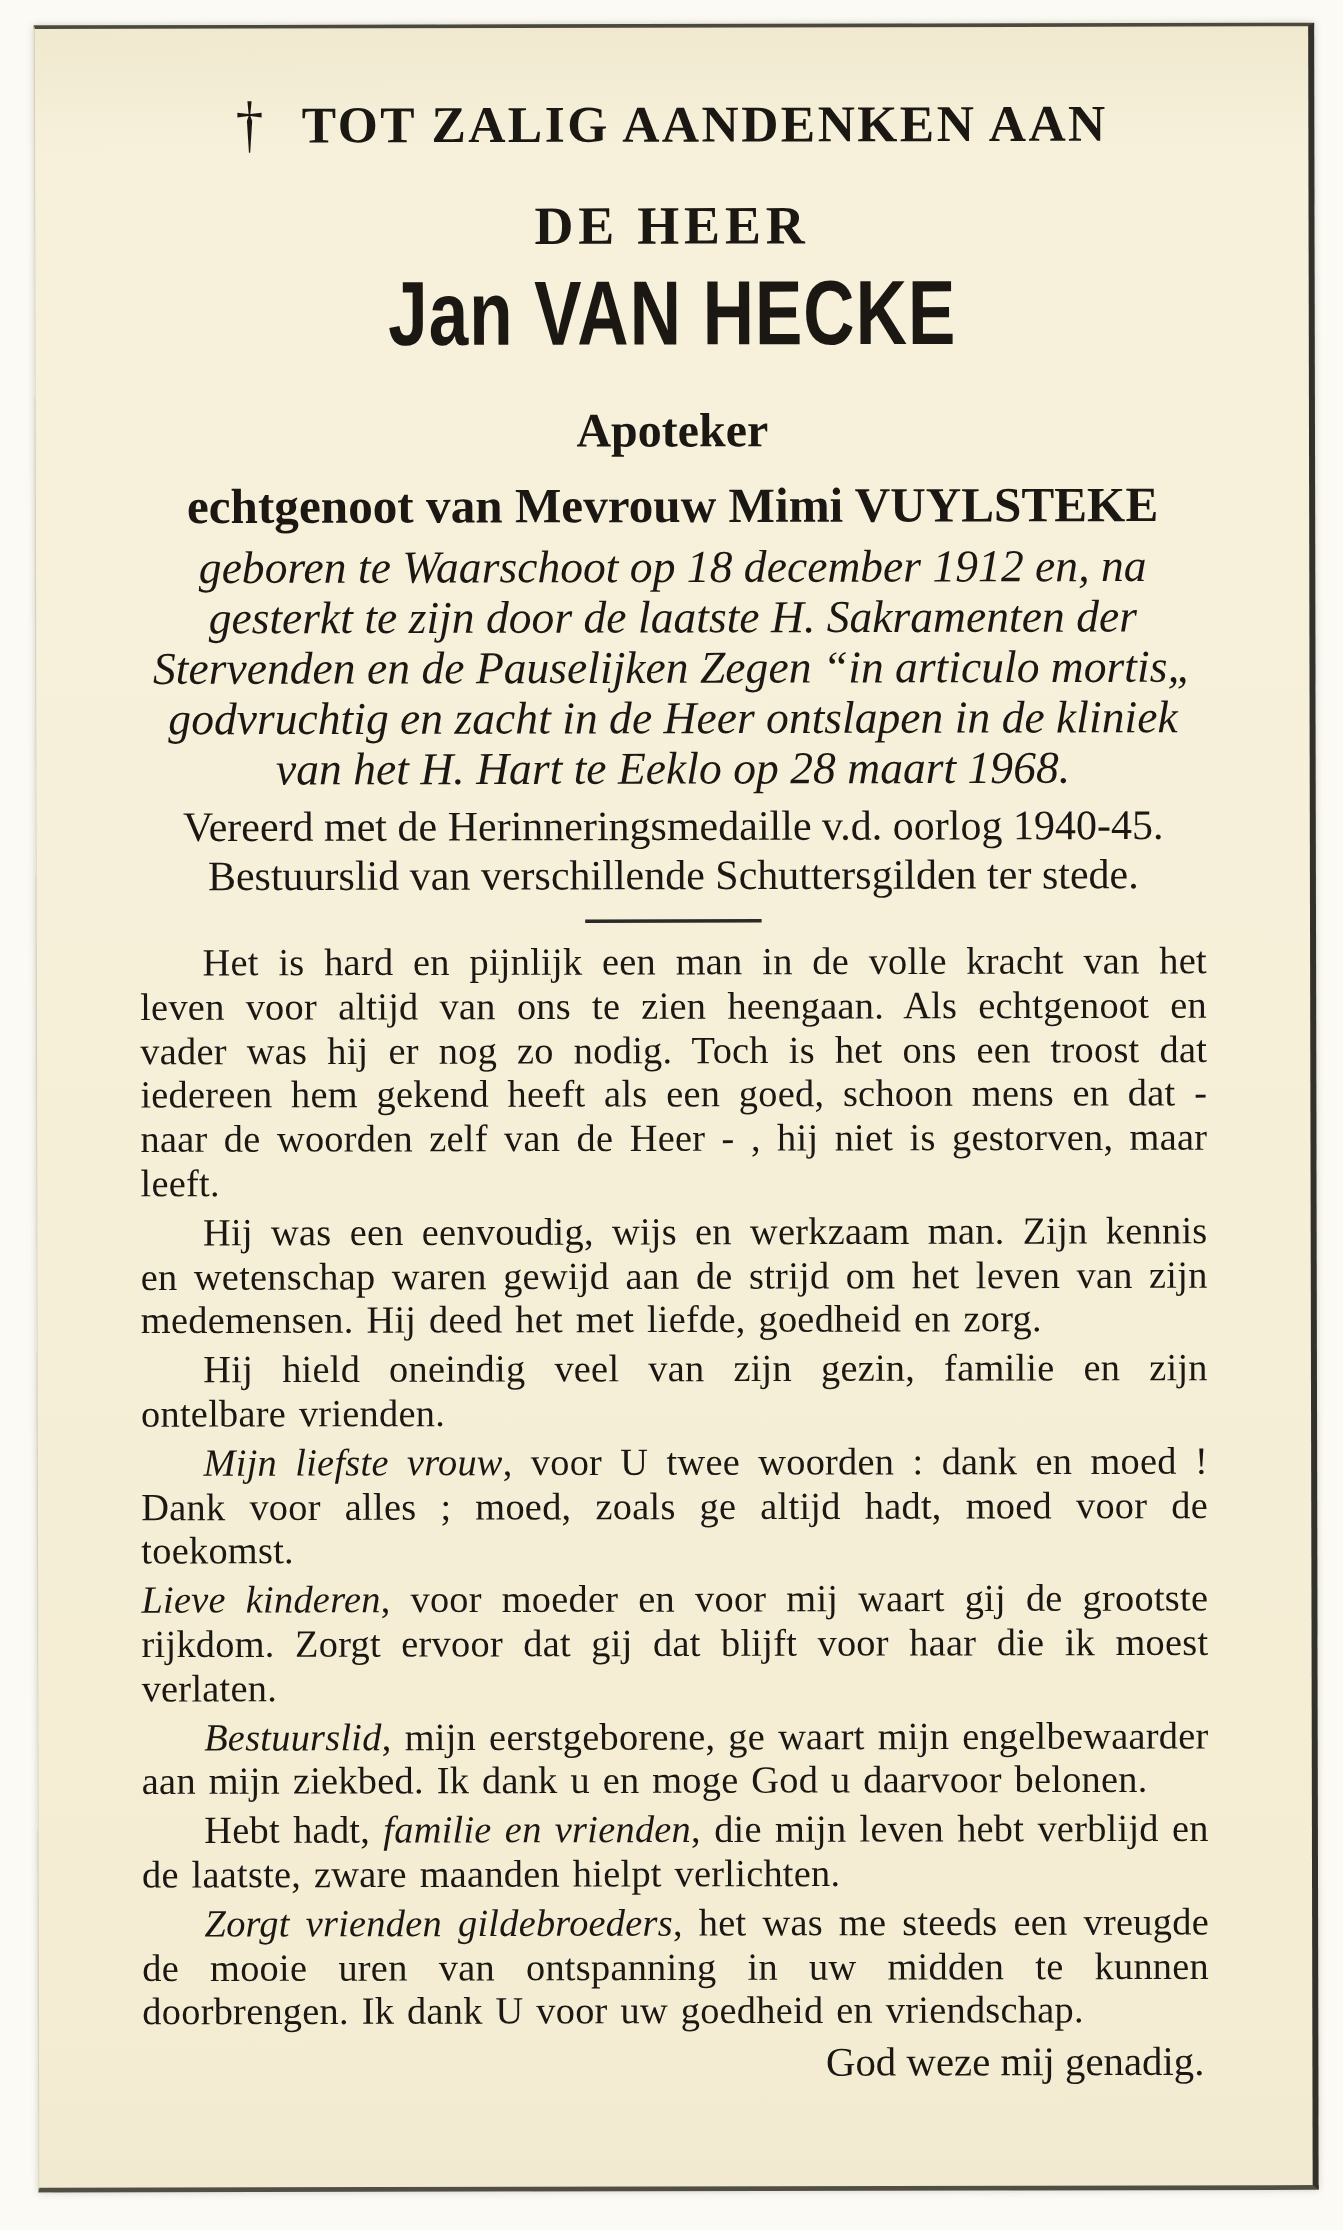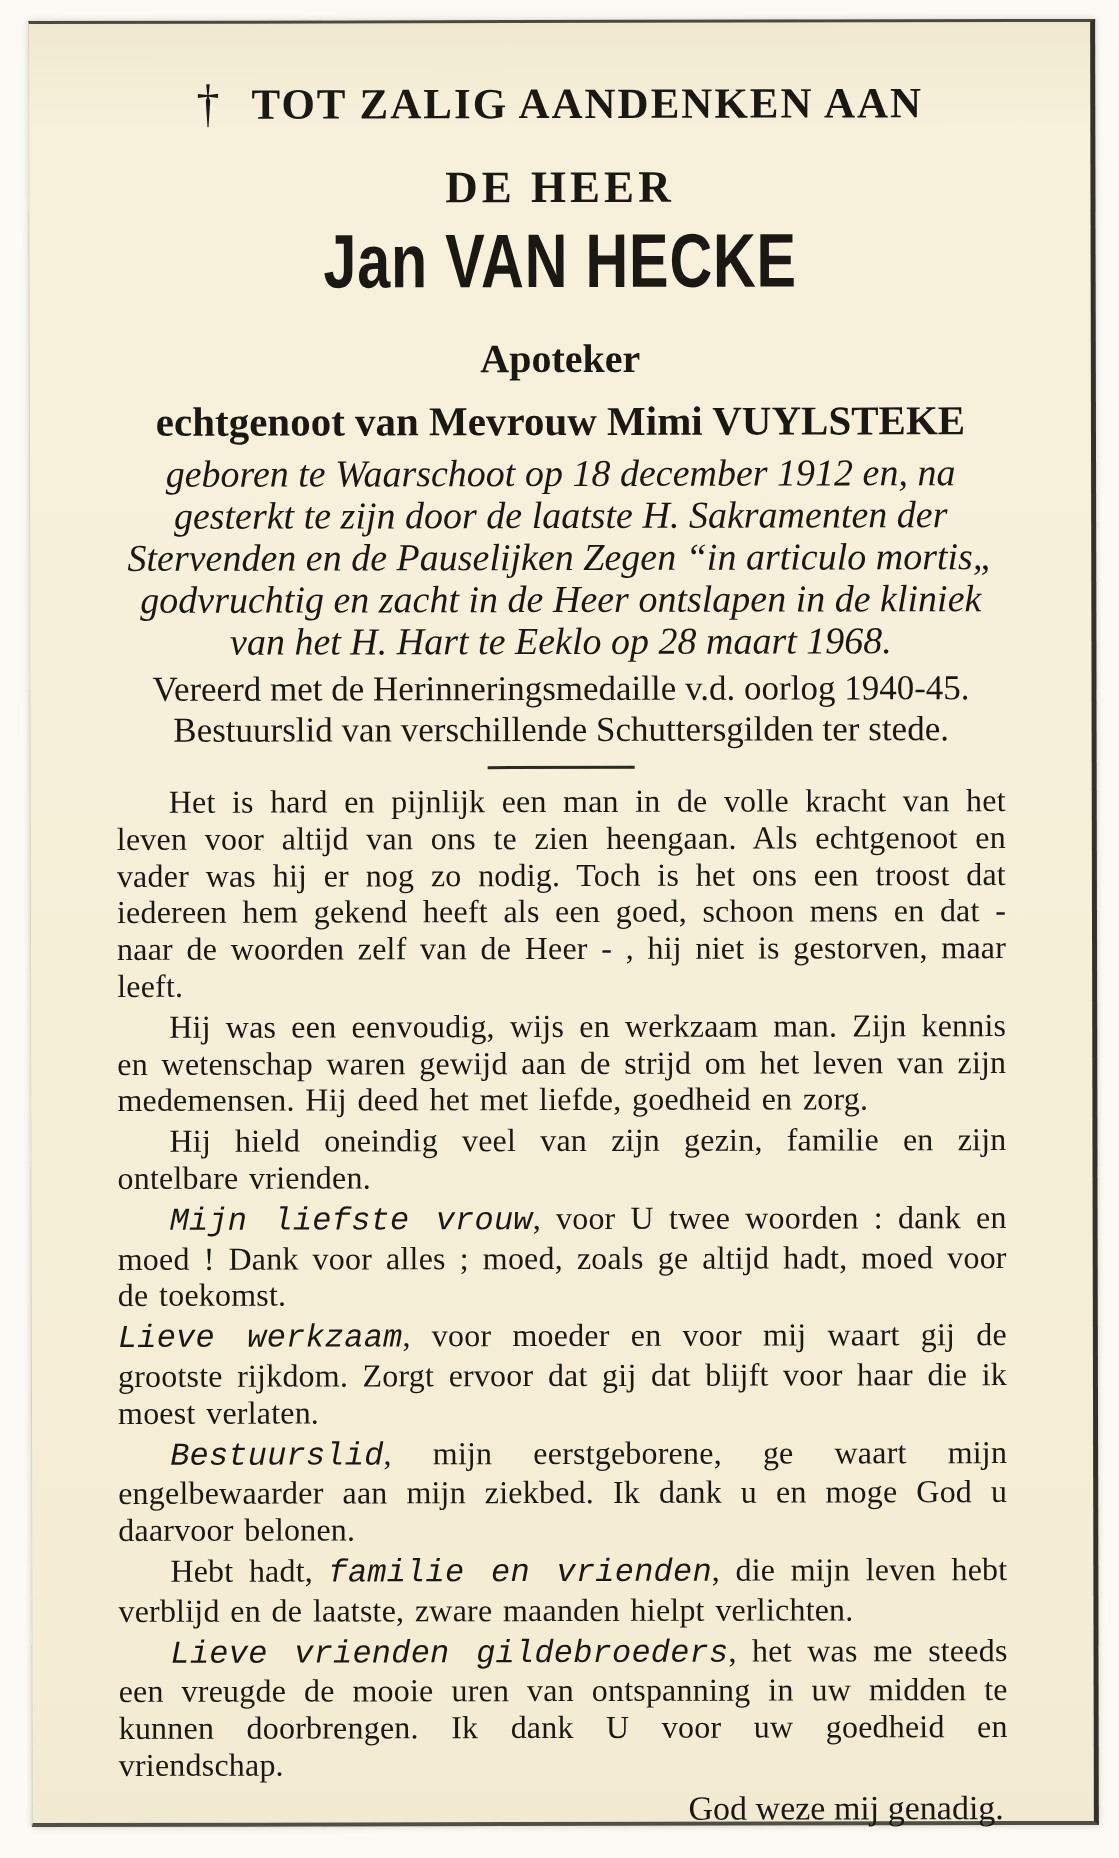--- a/index.html
+++ b/index.html
@@ -104,21 +104,21 @@
   }
   .body-text p {
     margin: 0 0 4px 0;
     font-size: 32px;
     line-height: 1.15;
     text-align: justify;
     letter-spacing: 0.2px;
     word-spacing: 2.5px;
   }
   .body-text p.indent { text-indent: 52px; }
-  .it { font-style: italic; font-family: Liberation Mono, monospace; }
+  .it { font-style: italic; }
   .closing {
     margin-top: 6px;
     text-align: right;
     font-size: 34px;
     line-height: 40px;
     padding-right: 4px;
   }
   
 </style>
 </head>
@@ -151,21 +151,21 @@
     <div>Bestuurslid van verschillende Schuttersgilden ter stede.</div>
   </div>
 
   <hr class="divider">
 
   <div class="body-text">
     <p class="indent"><span>Het is hard en pijnlijk een man in de volle kracht van het leven voor altijd van ons te zien heengaan. Als echtgenoot en vader was hij er nog zo nodig. Toch is het ons een troost dat iedereen hem gekend heeft als een goed, schoon mens en dat - naar de woorden zelf van de Heer - , hij niet is gestorven, maar leeft.</span></p>
     <p class="indent"><span>Hij was een eenvoudig, wijs en werkzaam man. Zijn kennis en wetenschap waren gewijd aan de strijd om het leven van zijn medemensen. Hij deed het met liefde, goedheid en zorg.</span></p>
     <p class="indent"><span>Hij hield oneindig veel van zijn gezin, familie en zijn ontelbare vrienden.</span></p>
     <p class="indent"><span class="it">Mijn liefste vrouw</span><span>, voor U twee woorden : dank en moed ! Dank voor alles ; moed, zoals ge altijd hadt, moed voor de toekomst.</span></p>
-    <p><span class="it">Lieve werkzaam</span><span>, voor moeder en voor mij waart gij de grootste rijkdom. Zorgt ervoor dat gij dat blijft voor haar die ik moest verlaten.</span></p>
+    <p><span class="it">Lieve kinderen</span><span>, voor moeder en voor mij waart gij de grootste rijkdom. Zorgt ervoor dat gij dat blijft voor haar die ik moest verlaten.</span></p>
     <p class="indent"><span class="it">Bestuurslid</span><span>, mijn eerstgeborene, ge waart mijn engelbewaarder aan mijn ziekbed. Ik dank u en moge God u daarvoor belonen.</span></p>
     <p class="indent"><span>Hebt hadt, </span><span class="it">familie en vrienden</span><span>, die mijn leven hebt verblijd en de laatste, zware maanden hielpt verlichten.</span></p>
-    <p class="indent"><span class="it">Lieve vrienden gildebroeders</span><span>, het was me steeds een vreugde de mooie uren van ontspanning in uw midden te kunnen doorbrengen. Ik dank U voor uw goedheid en vriendschap.</span></p>
+    <p class="indent"><span class="it">Zorgt vrienden gildebroeders</span><span>, het was me steeds een vreugde de mooie uren van ontspanning in uw midden te kunnen doorbrengen. Ik dank U voor uw goedheid en vriendschap.</span></p>
   </div>
 
   <div class="closing">God weze mij genadig.</div>
 
 </div>
 
 </body></html>

